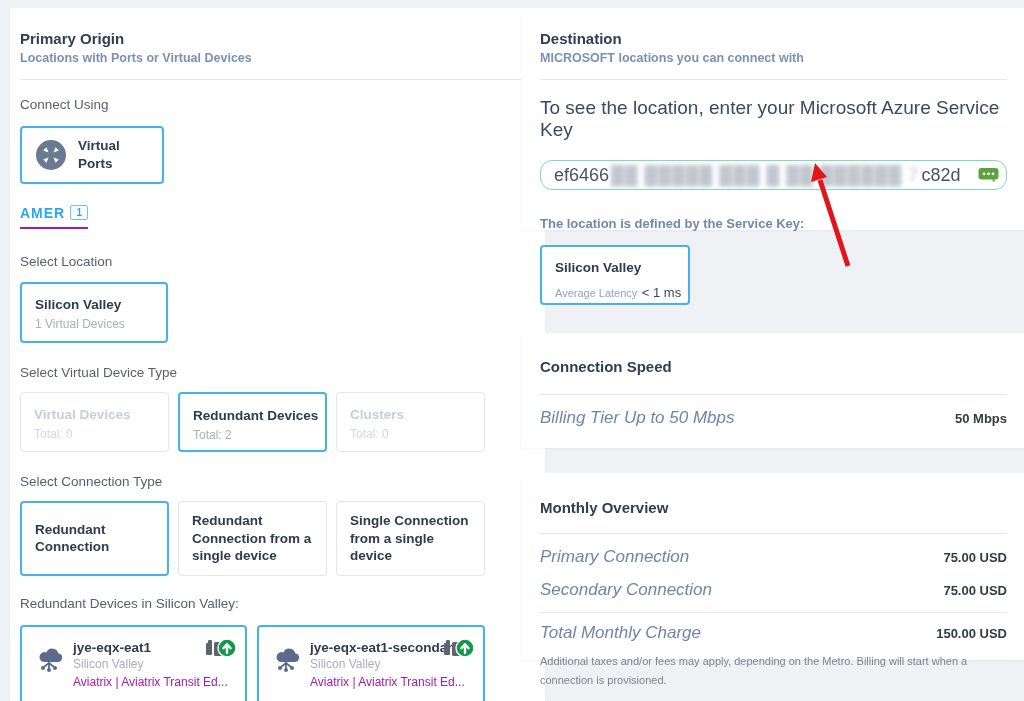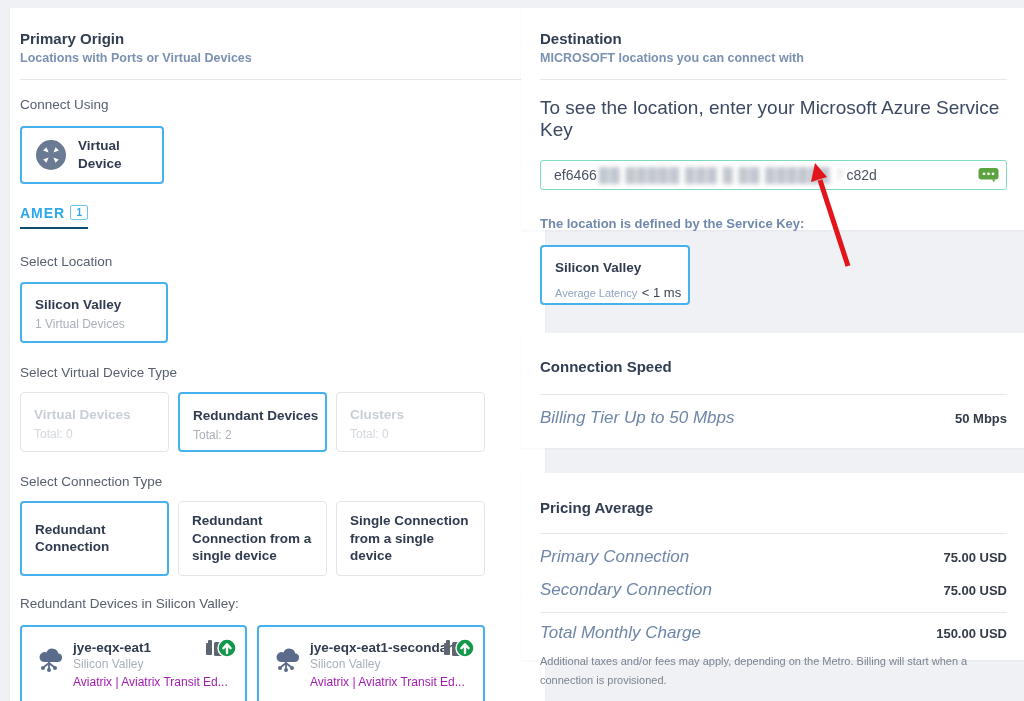--- a/index.html
+++ b/index.html
@@ -19,41 +19,41 @@
   .tile{box-sizing:border-box;border:1px solid #e2e6ea;border-radius:4px;background:#fff;}
   .tile.selected{border:2px solid #46b1ef;}
   .tile-title{font-size:13.5px;font-weight:700;color:#2f3b4e;line-height:1.3;}
   .tile-sub{font-size:12px;color:#a9b0ba;margin-top:3px;}
   .tile.disabled .tile-title{color:#c9ced6;}
   .tile.disabled .tile-sub{color:#d3d7dd;}
 
   .vd-tile{margin-top:14px;width:144px;height:58px;display:flex;align-items:center;gap:12px;padding-left:14px;}
   .vd-circle{width:30px;height:30px;flex:0 0 30px;}
 
-  .region-tab{display:inline-block;margin-top:20px;border-bottom:2px solid #0c4a6e;padding-bottom:5px;}
+  .region-tab{display:inline-block;margin-top:20px;border-bottom:2px solid #a21caf;padding-bottom:5px;}
   .region-label{font-size:14px;font-weight:700;letter-spacing:1px;color:#2ea8ec;}
   .region-badge{display:inline-block;margin-left:5px;min-width:12px;text-align:center;font-size:10px;font-weight:700;color:#2ea8ec;border:1px solid #6cc4f2;border-radius:2px;padding:1px 2px;vertical-align:2px;}
 
   .loc-tile{margin-top:13px;width:148px;height:61px;box-sizing:border-box;padding:12px 0 0 13px;}
   .row3{display:flex;gap:9px;margin-top:12px;}
   .type-tile{width:149px;height:60px;box-sizing:border-box;padding:13px 0 0 13px;}
   .conn-tile{width:149px;min-height:64px;box-sizing:border-box;padding:10px 10px 10px 13px;display:flex;align-items:center;}
 
   .dev-row{display:flex;gap:10px;margin-top:14px;}
   .dev-tile{width:227px;height:82px;box-sizing:border-box;border:2px solid #46b1ef;border-radius:4px;padding:13px 8px 0 9px;position:relative;}
   .dev-head{display:flex;align-items:flex-start;gap:6px;}
   .dev-texts{min-width:0;}
   .dev-name{font-size:13.5px;font-weight:700;color:#2f3b4e;white-space:nowrap;}
   .dev-loc{font-size:12px;color:#a9b0ba;margin-top:2px;}
   .dev-vendor{font-size:12px;color:#a21caf;margin-top:4px;white-space:nowrap;overflow:hidden;}
   .dev-status{position:absolute;top:10px;right:8px;width:32px;height:22px;}
 
   
   .key-label{margin-top:17px;font-size:19px;color:#3c4963;}
-  .key-input{position:relative;margin-top:19px;height:30px;box-sizing:border-box;border:1.5px solid #7ddcc0;border-radius:3px;background:#fff;display:flex;align-items:center;padding:0 30px 0 13px;font-size:14px;color:#4b5363;}
+  .key-input{position:relative;margin-top:19px;height:30px;box-sizing:border-box;border:1.5px solid #7ddcc0;border-radius:12px;background:#fff;display:flex;align-items:center;padding:0 30px 0 13px;font-size:18px;color:#4b5363;}
   .masked{filter:blur(2.3px);color:#c2c7cf;letter-spacing:1px;margin:0 2px;}
   .bubble-icon{position:absolute;right:7px;top:6px;width:21px;height:16px;}
   .defined-label{margin-top:26px;font-size:13px;font-weight:600;color:#7089ad;}
   .dest-loc-tile{margin-top:14px;width:150px;height:60px;box-sizing:border-box;padding:12px 0 0 13px;}
   .latency-line{margin-top:6px;}
   .latency-label{font-size:11px;color:#8fa3c0;}
   .latency-value{font-size:13px;color:#3c4654;}
   .arrow-overlay{position:absolute;left:0;top:0;width:503px;height:310px;pointer-events:none;}
 
   
@@ -78,21 +78,21 @@
     <div class="tile selected vd-tile">
       <svg class="vd-circle" viewBox="0 0 30 30">
         <circle cx="15" cy="15" r="15" fill="#6a7a93"></circle>
         <g fill="#ffffff">
           <path d="M12.6 12.6 L7.2 10.4 L10.4 7.2 Z"></path>
           <path d="M17.4 12.6 L19.6 7.2 L22.8 10.4 Z"></path>
           <path d="M17.4 17.4 L22.8 19.6 L19.6 22.8 Z"></path>
           <path d="M12.6 17.4 L10.4 22.8 L7.2 19.6 Z"></path>
         </g>
       </svg>
-      <div class="tile-title" style="width:58px;">Virtual Device</div>
+      <div class="tile-title" style="width:58px;">Virtual Ports</div>
     </div>
 
     <div class="region-tab">
       <span class="region-label">AMER</span><span class="region-badge">1</span>
     </div>
 
     <div class="section-label" style="margin-top:25px;">Select Location</div>
 
     <div class="tile selected loc-tile">
       <div class="tile-title">Silicon Valley</div>
@@ -233,21 +233,21 @@
   <div class="card speed-card">
     <div class="panel-title" style="margin-top:25px;">Connection Speed</div>
     <hr class="div" style="margin-top:19px;">
     <div class="fee-row">
       <span class="fee-label">Billing Tier Up to 50 Mbps</span>
       <span class="fee-value">50 Mbps</span>
     </div>
   </div>
 
   <div class="card price-card">
-    <div class="panel-title" style="margin-top:26px;">Pricing Average</div>
+    <div class="panel-title" style="margin-top:26px;">Monthly Overview</div>
     <hr class="div" style="margin-top:17px;">
     <div class="fee-row">
       <span class="fee-label">Primary Connection</span>
       <span class="fee-value">75.00 USD</span>
     </div>
     <div class="fee-row">
       <span class="fee-label">Secondary Connection</span>
       <span class="fee-value">75.00 USD</span>
     </div>
     <hr class="div2">

